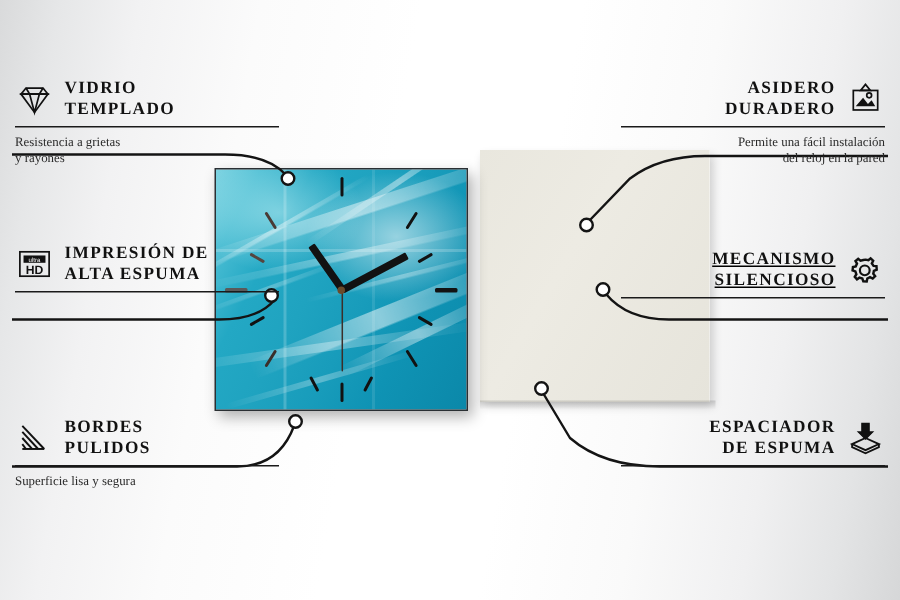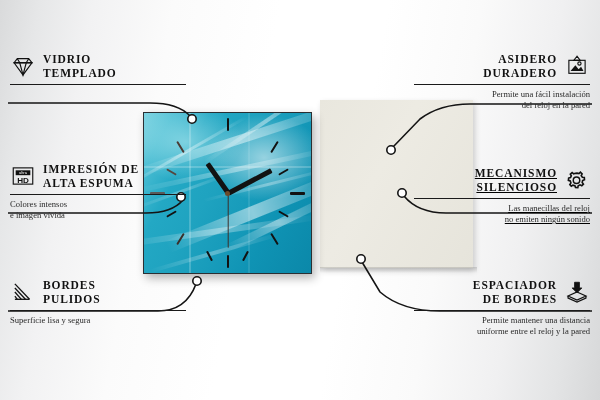--- a/index.html
+++ b/index.html
@@ -157,38 +157,38 @@
           <path d="M5 10 L9 5 L23 5 L27 10 Z"></path>
           <path d="M9 5 L12 10 L16 25 L20 10 L23 5"></path>
           <path d="M5 10 L27 10"></path>
         </g>
           </svg>
       </span>
       <span class="title">VIDRIO
 TEMPLADO</span>
     </div>
     <div class="rule"></div>
+    <div class="desc">Resistencia a grietas
+y rayones</div>
   </div>
 
   <div class="feat left" style="left:10px; top:162px;">
     <div class="head">
       <span class="ico">
         <svg viewBox="0 0 32 28">
           <rect x="4" y="4" width="24" height="20" fill="none" stroke="#111" stroke-width="1.4"></rect>
           <rect x="7" y="7" width="18" height="6" fill="#111"></rect>
           <text x="16" y="12" font-family="Liberation Sans, sans-serif" font-size="5" fill="#fff" text-anchor="middle">ultra</text>
           <text x="16" y="22" font-family="Liberation Sans, sans-serif" font-size="10" font-weight="bold" fill="#111" text-anchor="middle">HD</text>
         </svg>
       </span>
       <span class="title">IMPRESIÓN DE
 ALTA ESPUMA</span>
     </div>
     <div class="rule"></div>
-    <div class="desc">Colores intensos
-e imagen vívida</div>
   </div>
 
   <div class="feat left" style="left:10px; top:278px;">
     <div class="head">
       <span class="ico">
         <svg viewBox="0 0 32 28">
             <g stroke="#111" stroke-width="1.6" fill="none">
           <path d="M6 4 L24 23"></path>
               <path d="M6 9 L19 23"></path>
           <path d="M6 14 L14 23"></path>
@@ -232,34 +232,30 @@
         <svg viewBox="0 0 32 28">
           <path fill="none" stroke="#111" stroke-width="2" d="M16 5.5 L18.4 6 L20.2 4.4 L22.3 6.4 L21.2 8.6 L22.6 10.6 L25 10.8 L25.2 13.7
                L22.9 14.7 L22.4 17.1 L23.9 19 L21.9 21 L19.7 19.9 L17.5 21 L17 23.4 L14.2 23.3
                L13.4 21 L11 20.3 L9 21.7 L7.2 19.6 L8.5 17.5 L7.7 15.2 L5.4 14.4 L5.7 11.6
                L8 11 L9 8.8 L7.8 6.7 L10 4.9 L11.9 6.4 L14.2 5.8 Z"></path>
           <circle cx="15.4" cy="14.3" r="4" fill="none" stroke="#111" stroke-width="1.8"></circle>
         </svg>
       </span>
     </div>
     <div class="rule"></div>
-    <div class="desc">Las manecillas del reloj
-no emiten ningún sonido</div>
   </div>
 
   <div class="feat right" style="left:414px; top:278px;">
     <div class="head">
       <span class="title">ESPACIADOR
-DE BORDES</span>
+DE ESPUMA</span>
       <span class="ico">
         <svg viewBox="0 0 32 28">
           <path d="M13 2 L19 2 L19 9 L22 9 L16 15 L10 9 L13 9 Z" fill="#111" stroke="#111" stroke-width="1"></path>
           <path d="M16 14 L27 19 L16 24 L5 19 Z" fill="none" stroke="#111" stroke-width="1.5"></path>
           <path d="M5 19 L5 21.5 L16 26.5 L27 21.5 L27 19" fill="none" stroke="#111" stroke-width="1.5"></path>
         </svg>
       </span>
     </div>
     <div class="rule"></div>
-    <div class="desc">Permite mantener una distancia
-uniforme entre el reloj y la pared</div>
   </div>
 
 </div>
 
 </body></html>

